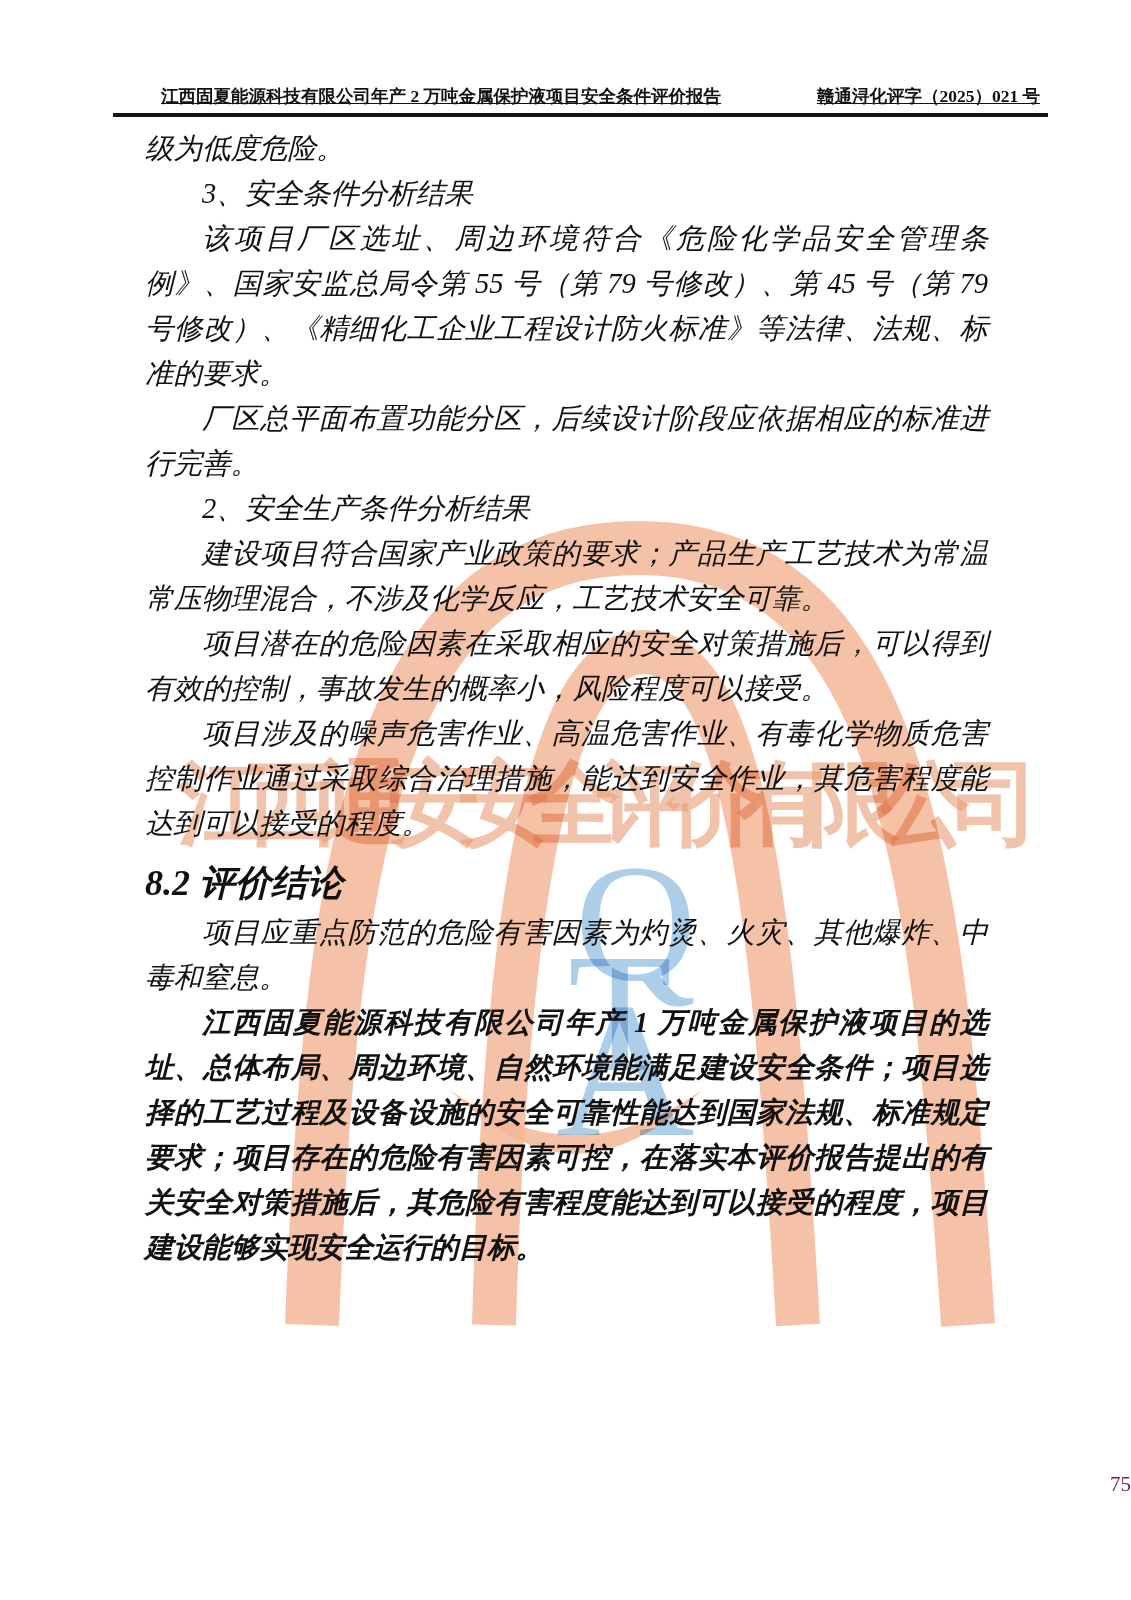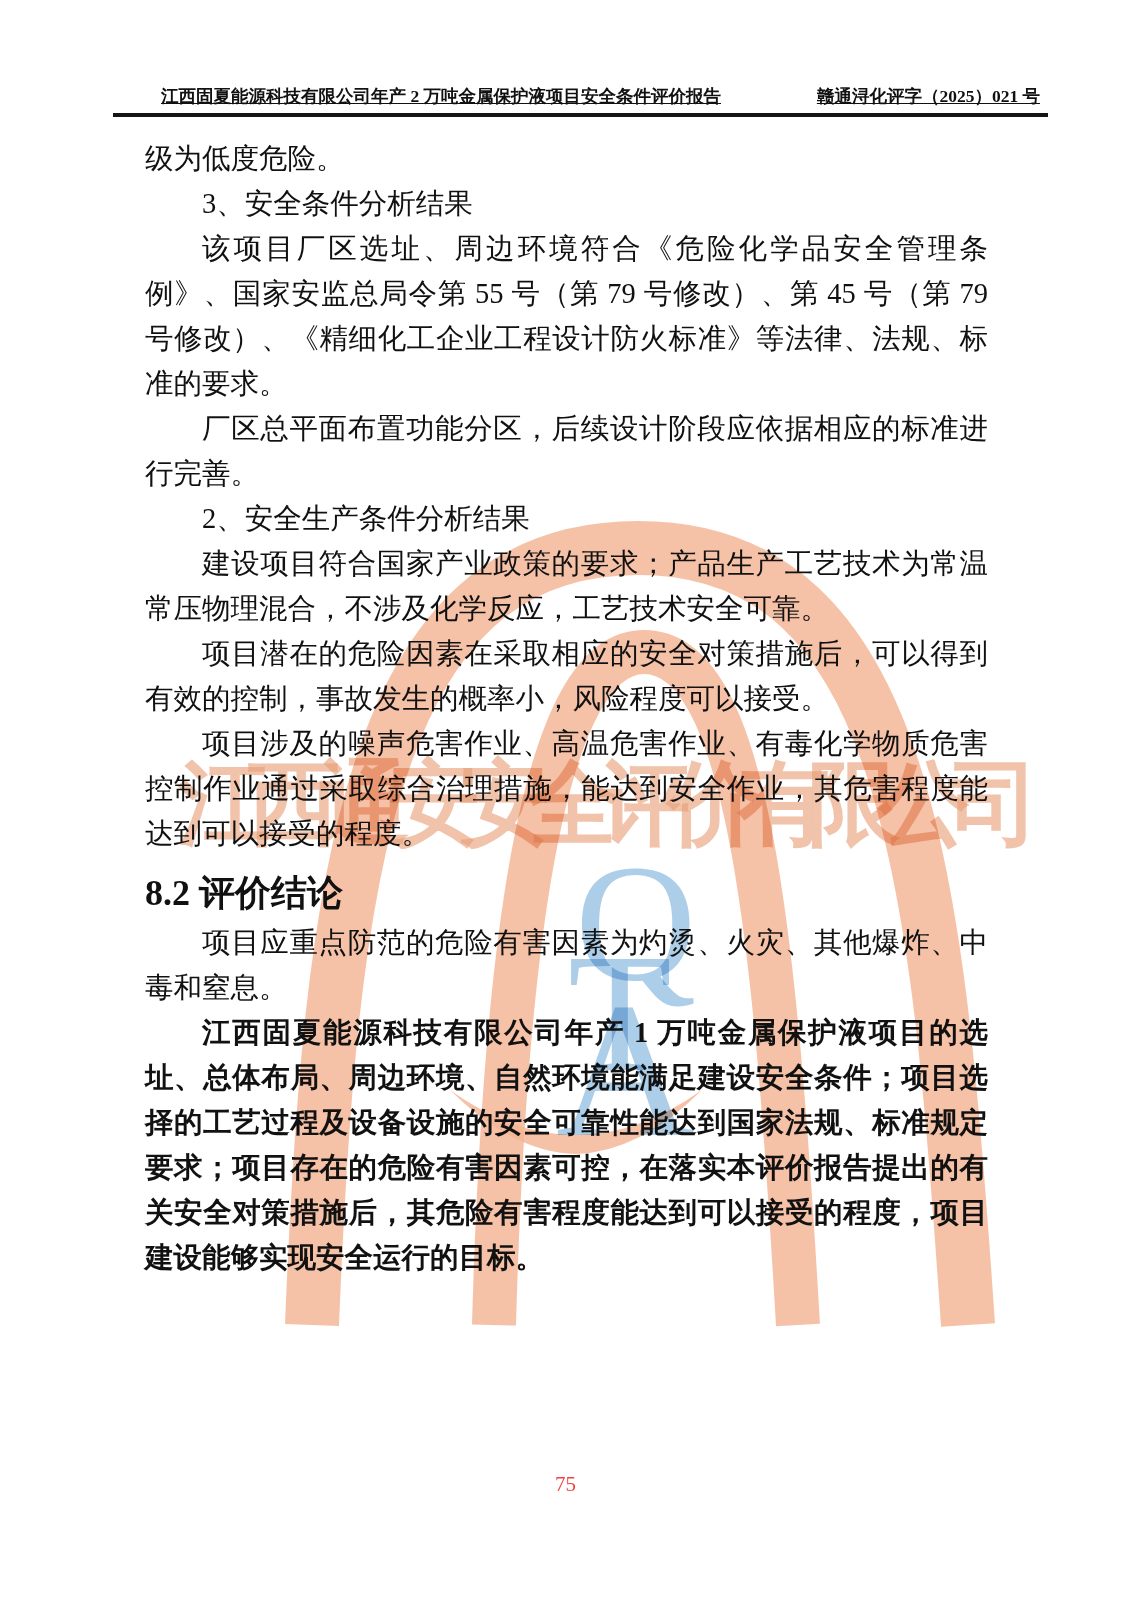--- a/index.html
+++ b/index.html
@@ -40,21 +40,21 @@
     display:flex;justify-content:space-between;align-items:flex-end;
     border-bottom:4px solid #151515;
     padding:0 8px 5px 48px;
     box-sizing:border-box;
     font-size:17.5px;font-weight:bold;
   }
   .header span{text-decoration:underline;white-space:nowrap;}
 
   
   .content{
-    position:absolute;left:145px;top:136px;width:843px;z-index:2;
+    position:absolute;left:145px;top:126px;width:843px;z-index:2;font-style:italic;
   }
   .content p{
     margin:0;
     font-size:28.5px;
     line-height:45px;
     text-align:justify;
     text-justify:inter-character;
     text-indent:2em;
     word-break:break-all;
   }
@@ -63,21 +63,21 @@
   .content h2{
     margin:12px 0 2px 0;
     font-size:36px;line-height:50px;
     font-weight:bold;
     text-indent:0;
   }
 
   
   .footer{
     position:absolute;left:0;top:1472px;width:100%;z-index:2;
-    text-align:center;font-size:21px;color:#ef4444;
+    text-align:right;font-size:21px;color:#701a75;
   }
 </style>
 </head>
 <body>
 
 <div class="page">
 
   <div class="watermark">
     <svg class="wm-logo" width="1131" height="1600" viewBox="0 0 1131 1600">
       <g fill="none" stroke="#f4b494" stroke-opacity="0.82">

